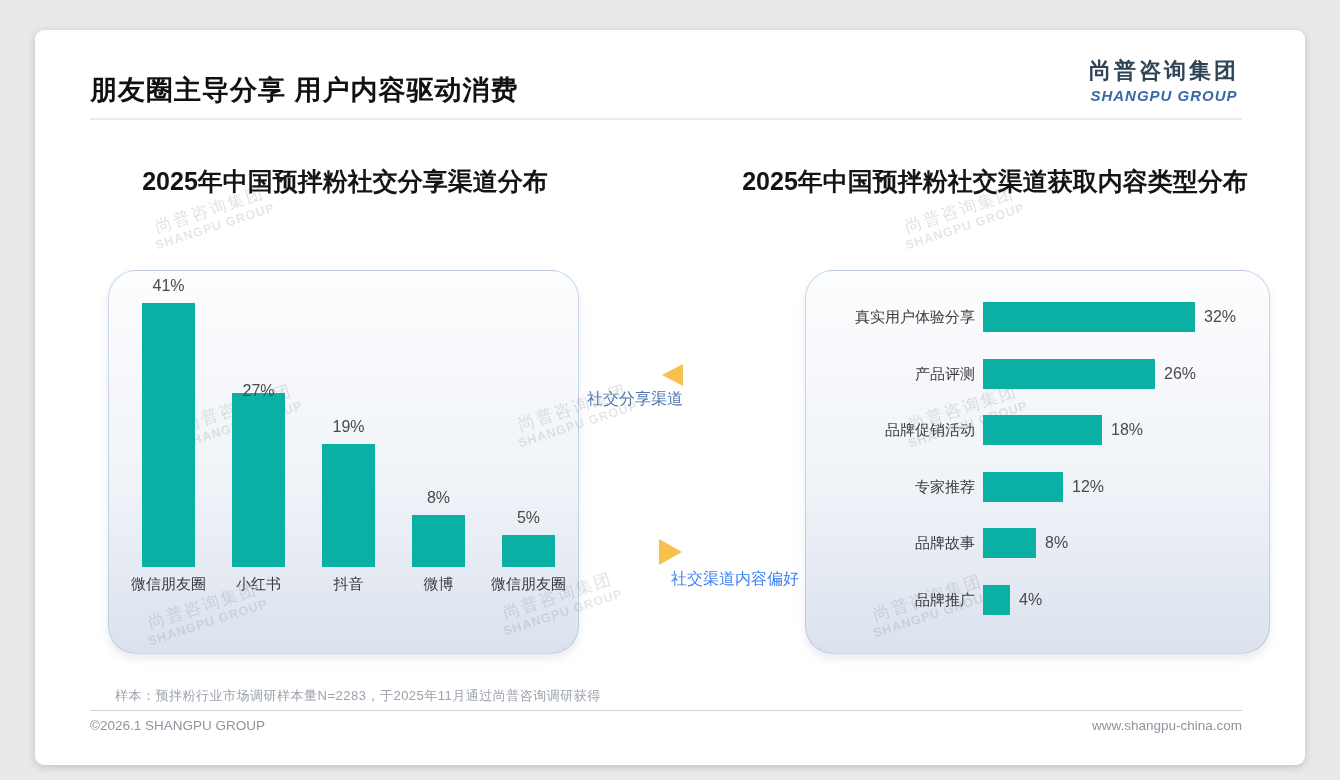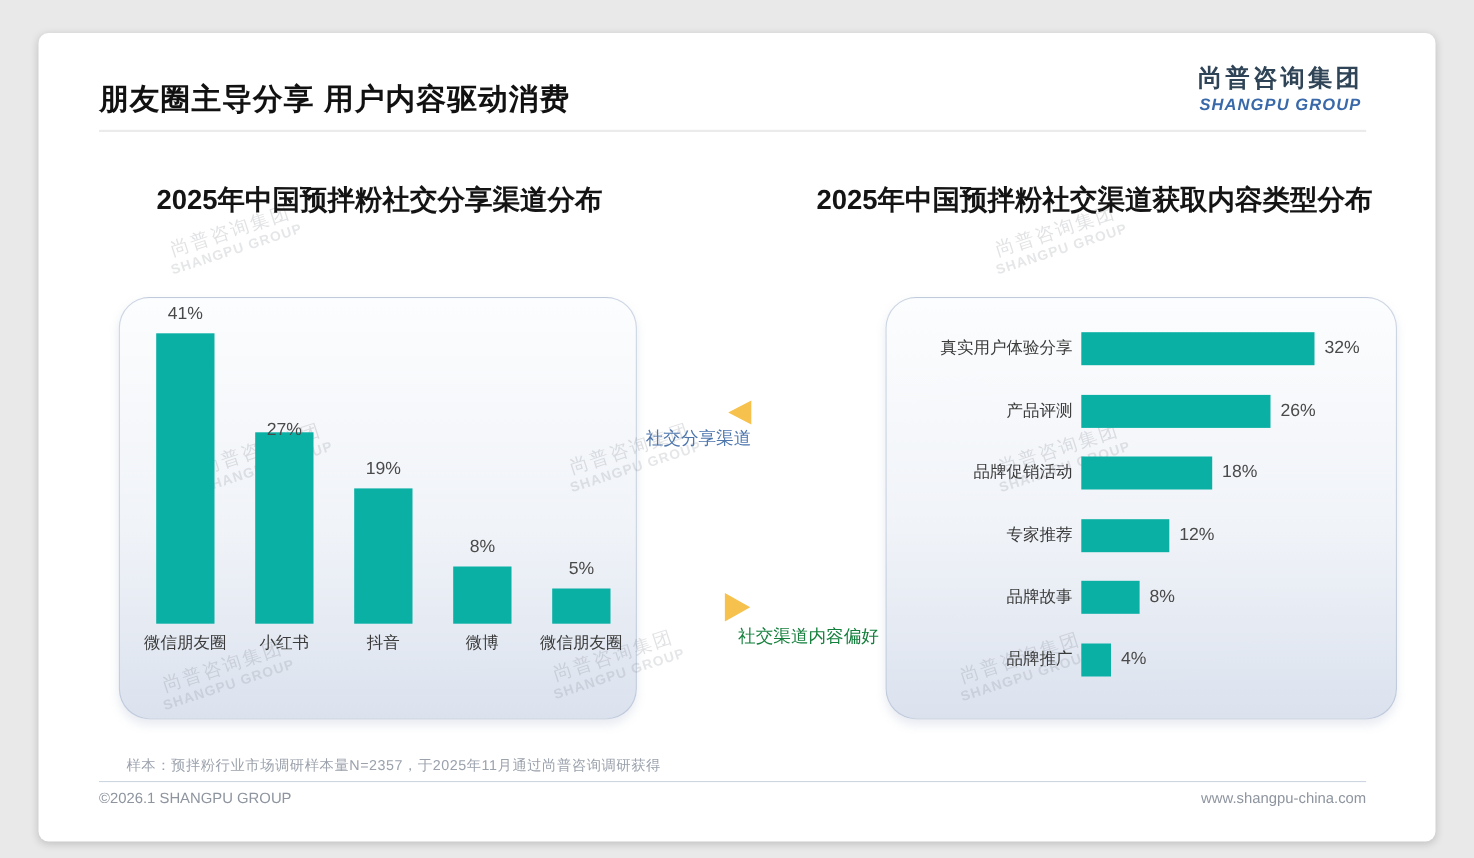--- a/index.html
+++ b/index.html
@@ -63,21 +63,21 @@
   .vbar-cat{position:absolute;top:305px;width:96px;text-align:center;font-size:15px;color:#3b3b3b;}
   .hrow-label{position:absolute;left:0;width:170px;text-align:right;font-size:15px;color:#3b3b3b;line-height:30px;}
   .hbar{position:absolute;left:178px;height:30px;}
   .hbar-value{position:absolute;font-size:16px;color:#4a4a4a;line-height:30px;}
   
   .tri{position:absolute;width:0;height:0;z-index:2;}
   .tri-left{left:627px;top:334px;border-top:11px solid transparent;border-bottom:11px solid transparent;border-right:21px solid #f6c14c;}
   .tri-right{left:624px;top:509px;border-top:13px solid transparent;border-bottom:13px solid transparent;border-left:23px solid #f6c14c;}
   .ann-text{position:absolute;z-index:2;font-size:16px;font-weight:normal;text-align:center;width:180px;}
   .ann-blue{left:510px;top:359px;color:#4d76ad;}
-  .ann-teal{left:610px;top:539px;color:#15803d;}
+  .ann-teal{left:610px;top:539px;color:#3b82f6;}
   
   .footnote{position:absolute;left:80px;top:657px;z-index:2;font-size:13px;color:#9ba2ac;letter-spacing:0.5px;}
   .footer-divider{position:absolute;left:55px;top:680px;width:1152px;height:1px;background:#ccd5e0;z-index:2;}
   .footer{
     position:absolute;left:55px;top:688px;width:1152px;z-index:2;
     display:flex;justify-content:space-between;
     font-size:13.5px;color:#8e959f;
   }
 </style>
 </head>
@@ -171,20 +171,20 @@
       <div class="hbar" style="top: 315px; width: 27px; background: rgb(11, 176, 165);"></div>
       <div class="hbar-value" style="top: 315px; left: 214px;">4%</div>
     </div>
 
   <div class="tri tri-left"></div>
   <div class="ann-text ann-blue">社交分享渠道</div>
 
   <div class="tri tri-right"></div>
   <div class="ann-text ann-teal">社交渠道内容偏好</div>
 
-  <div class="footnote">样本：预拌粉行业市场调研样本量N=2357，于2025年11月通过尚普咨询调研获得</div>
+  <div class="footnote">样本：预拌粉行业市场调研样本量N=2283，于2025年11月通过尚普咨询调研获得</div>
   <div class="footer-divider"></div>
   <div class="footer">
     <span>©2026.1 SHANGPU GROUP</span>
     <span>www.shangpu-china.com</span>
   </div>
 
 </div>
 
 </body></html>

